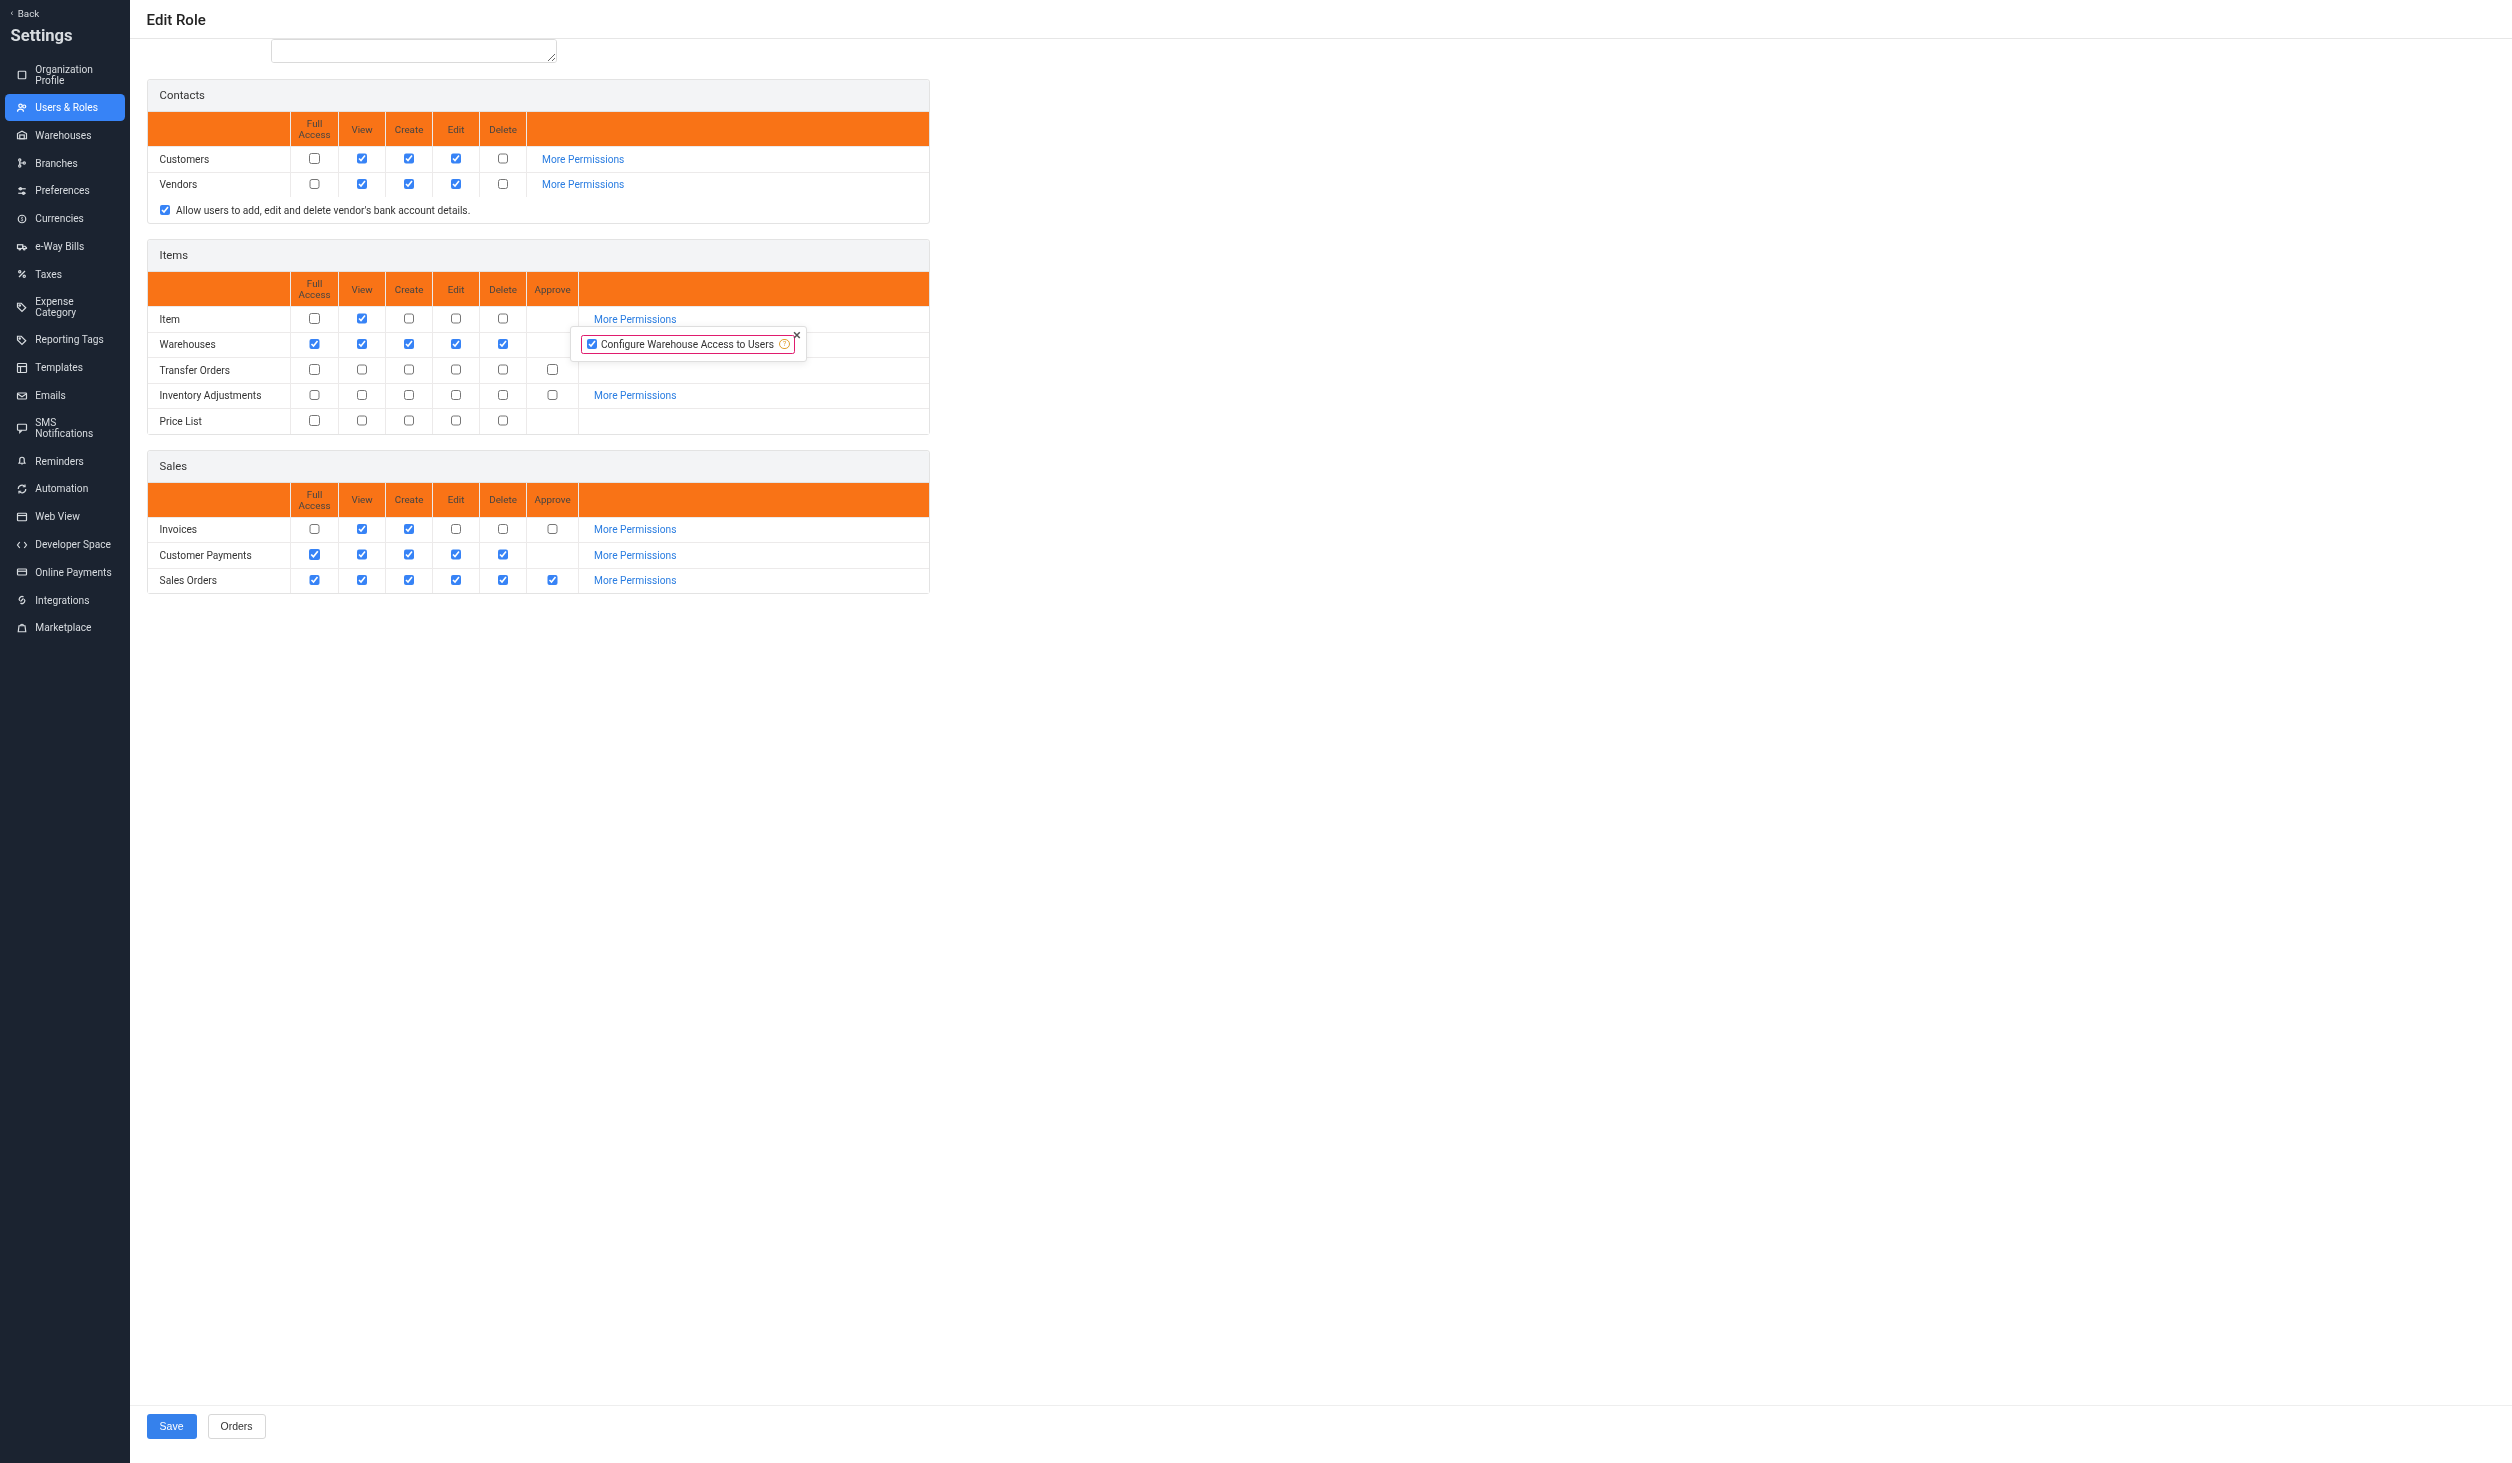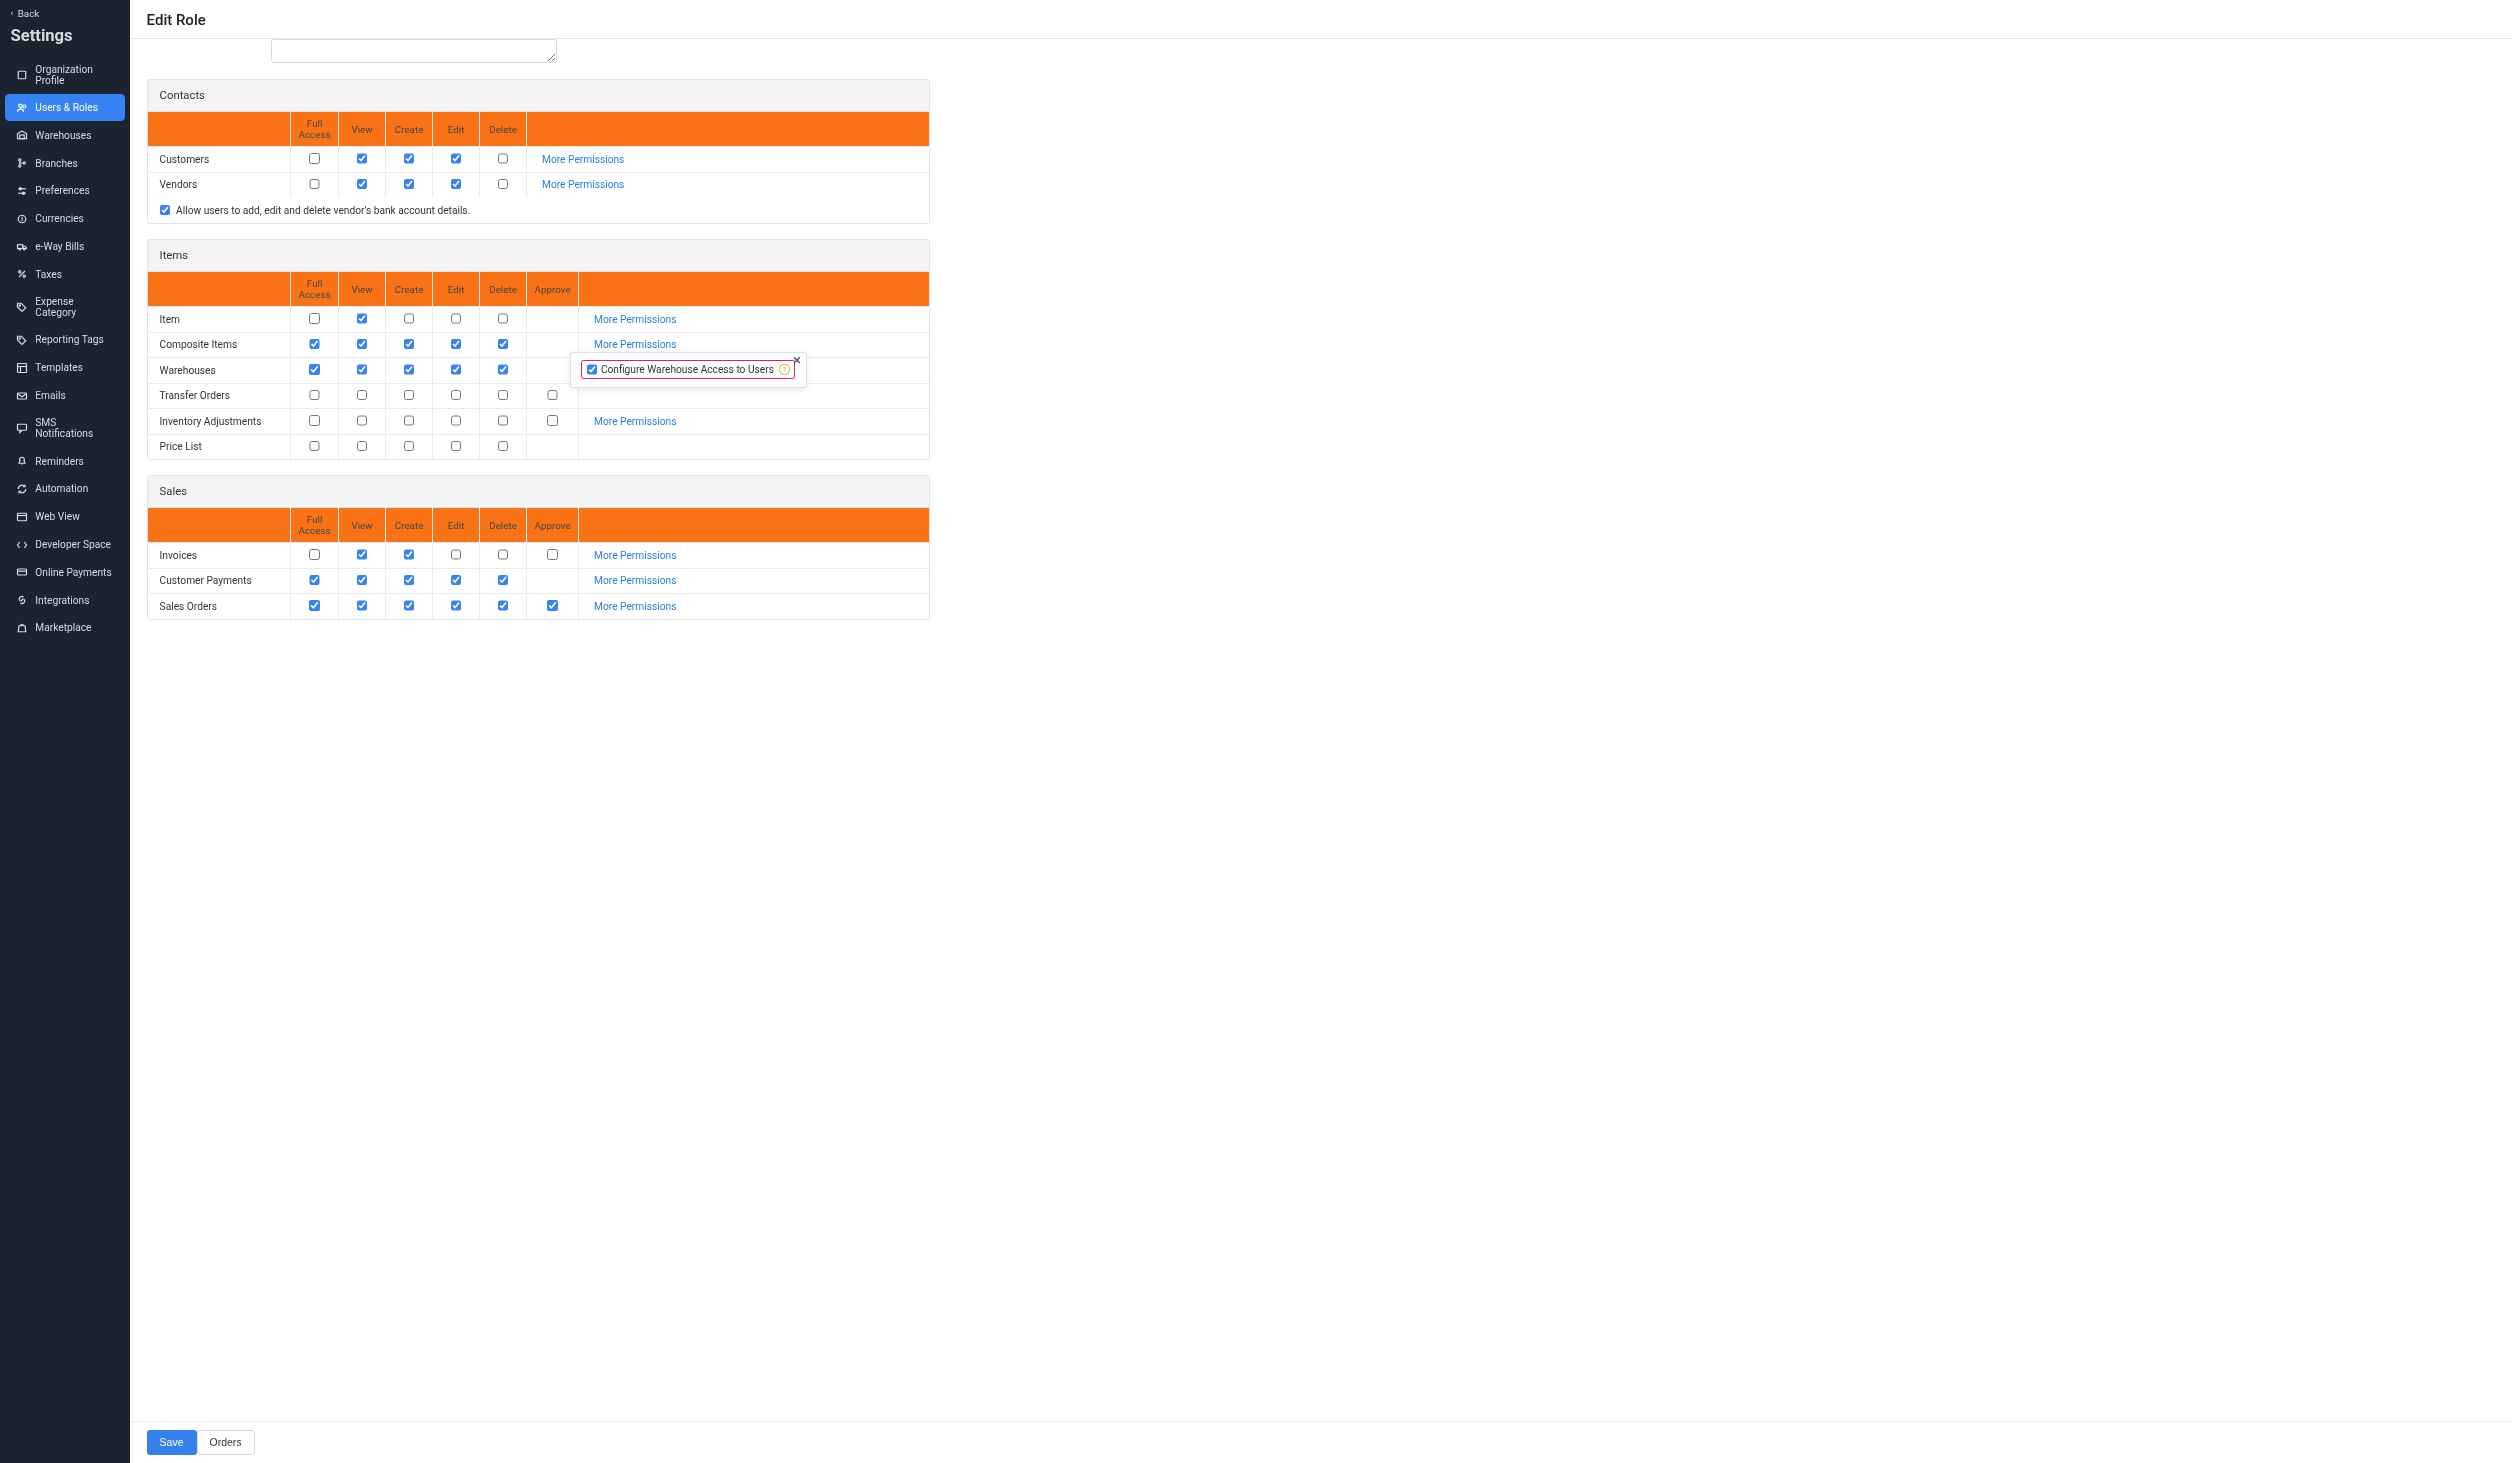--- a/index.html
+++ b/index.html
@@ -46,21 +46,21 @@
 .option-row input { margin-right: 1.5px; }
 
 
 .popup-row { position: relative; }
 .popup { position: absolute; top: -6px; left: 422px; background: #fff; border: 0.8px solid #dedede; border-radius: 3px; box-shadow: 0 1.5px 7.5px rgba(0,0,0,.08); padding: 7.5px 10.5px; z-index: 10; min-width: 188px; }
 .popup .close { position: absolute; top: 1.5px; right: 4.5px; color: #555; cursor: pointer; font-size: 10.5px; font-weight: bold; }
 .popup-inner { display: flex; align-items: flex-start; gap: 3.8px; border: 1.1px solid #e01c6e; padding: 3px 4.5px; border-radius: 2.3px; }
 .popup-inner .help { display: inline-flex; width: 10.5px; height: 10.5px; border: 1.1px solid #e0a030; color: #e0a030; border-radius: 50%; align-items: center; justify-content: center; font-size: 7.5px; margin-left: 1.5px; }
 
 
-.footer { position: fixed; bottom: 0; left: 130px; right: 0; background: #fff; border-top: 0.8px solid #eee; padding: 8.3px 16.6px; display: flex; gap: 0; }
+.footer { position: fixed; bottom: 16px; left: 130px; right: 0; background: #fff; border-top: 0.8px solid #eee; padding: 8.3px 16.6px; display: flex; gap: 11px; }
 .btn { border-radius: 3px; padding: 5.3px 12px; font-size: 10.5px; cursor: pointer; border: 0.8px solid transparent; }
 .btn-primary { background: #3581ec; color: #fff; }
 .btn-secondary { background: #fff; border: 0.8px solid #d7d7d7; color: #333; }
 
 
 .nav::-webkit-scrollbar { width: 4.5px; }
 .nav::-webkit-scrollbar-thumb { background: #3a4250; border-radius: 2.3px; }
 </style>
 </head>
 <body>
@@ -334,30 +334,20 @@
               <tr>
                 <td>Item</td>
                 <td><input type="checkbox" style=""></td>
                 <td><input type="checkbox" checked="" style=""></td>
                 <td><input type="checkbox" style=""></td>
                 <td><input type="checkbox" style=""></td>
                 <td><input type="checkbox" style=""></td>
                 <td></td>
                 <td><span class="more-link">More Permissions</span></td>
               </tr>
-              <tr>
-                <td>Composite Items</td>
-                <td><input type="checkbox" checked="" style=""></td>
-                <td><input type="checkbox" checked="" style=""></td>
-                <td><input type="checkbox" checked="" style=""></td>
-                <td><input type="checkbox" checked="" style=""></td>
-                <td><input type="checkbox" checked="" style=""></td>
-                <td></td>
-                <td><span class="more-link">More Permissions</span></td>
-              </tr>
               <tr class="popup-row">
                 <td>Warehouses</td>
                 <td><input type="checkbox" checked="" style=""></td>
                 <td><input type="checkbox" checked="" style=""></td>
                 <td><input type="checkbox" checked="" style=""></td>
                 <td><input type="checkbox" checked="" style=""></td>
                 <td><input type="checkbox" checked="" style=""></td>
                 <td></td>
                 <td><span class="more-link">More Permissions</span><div class="popup">
                     <span class="close">✕</span>

